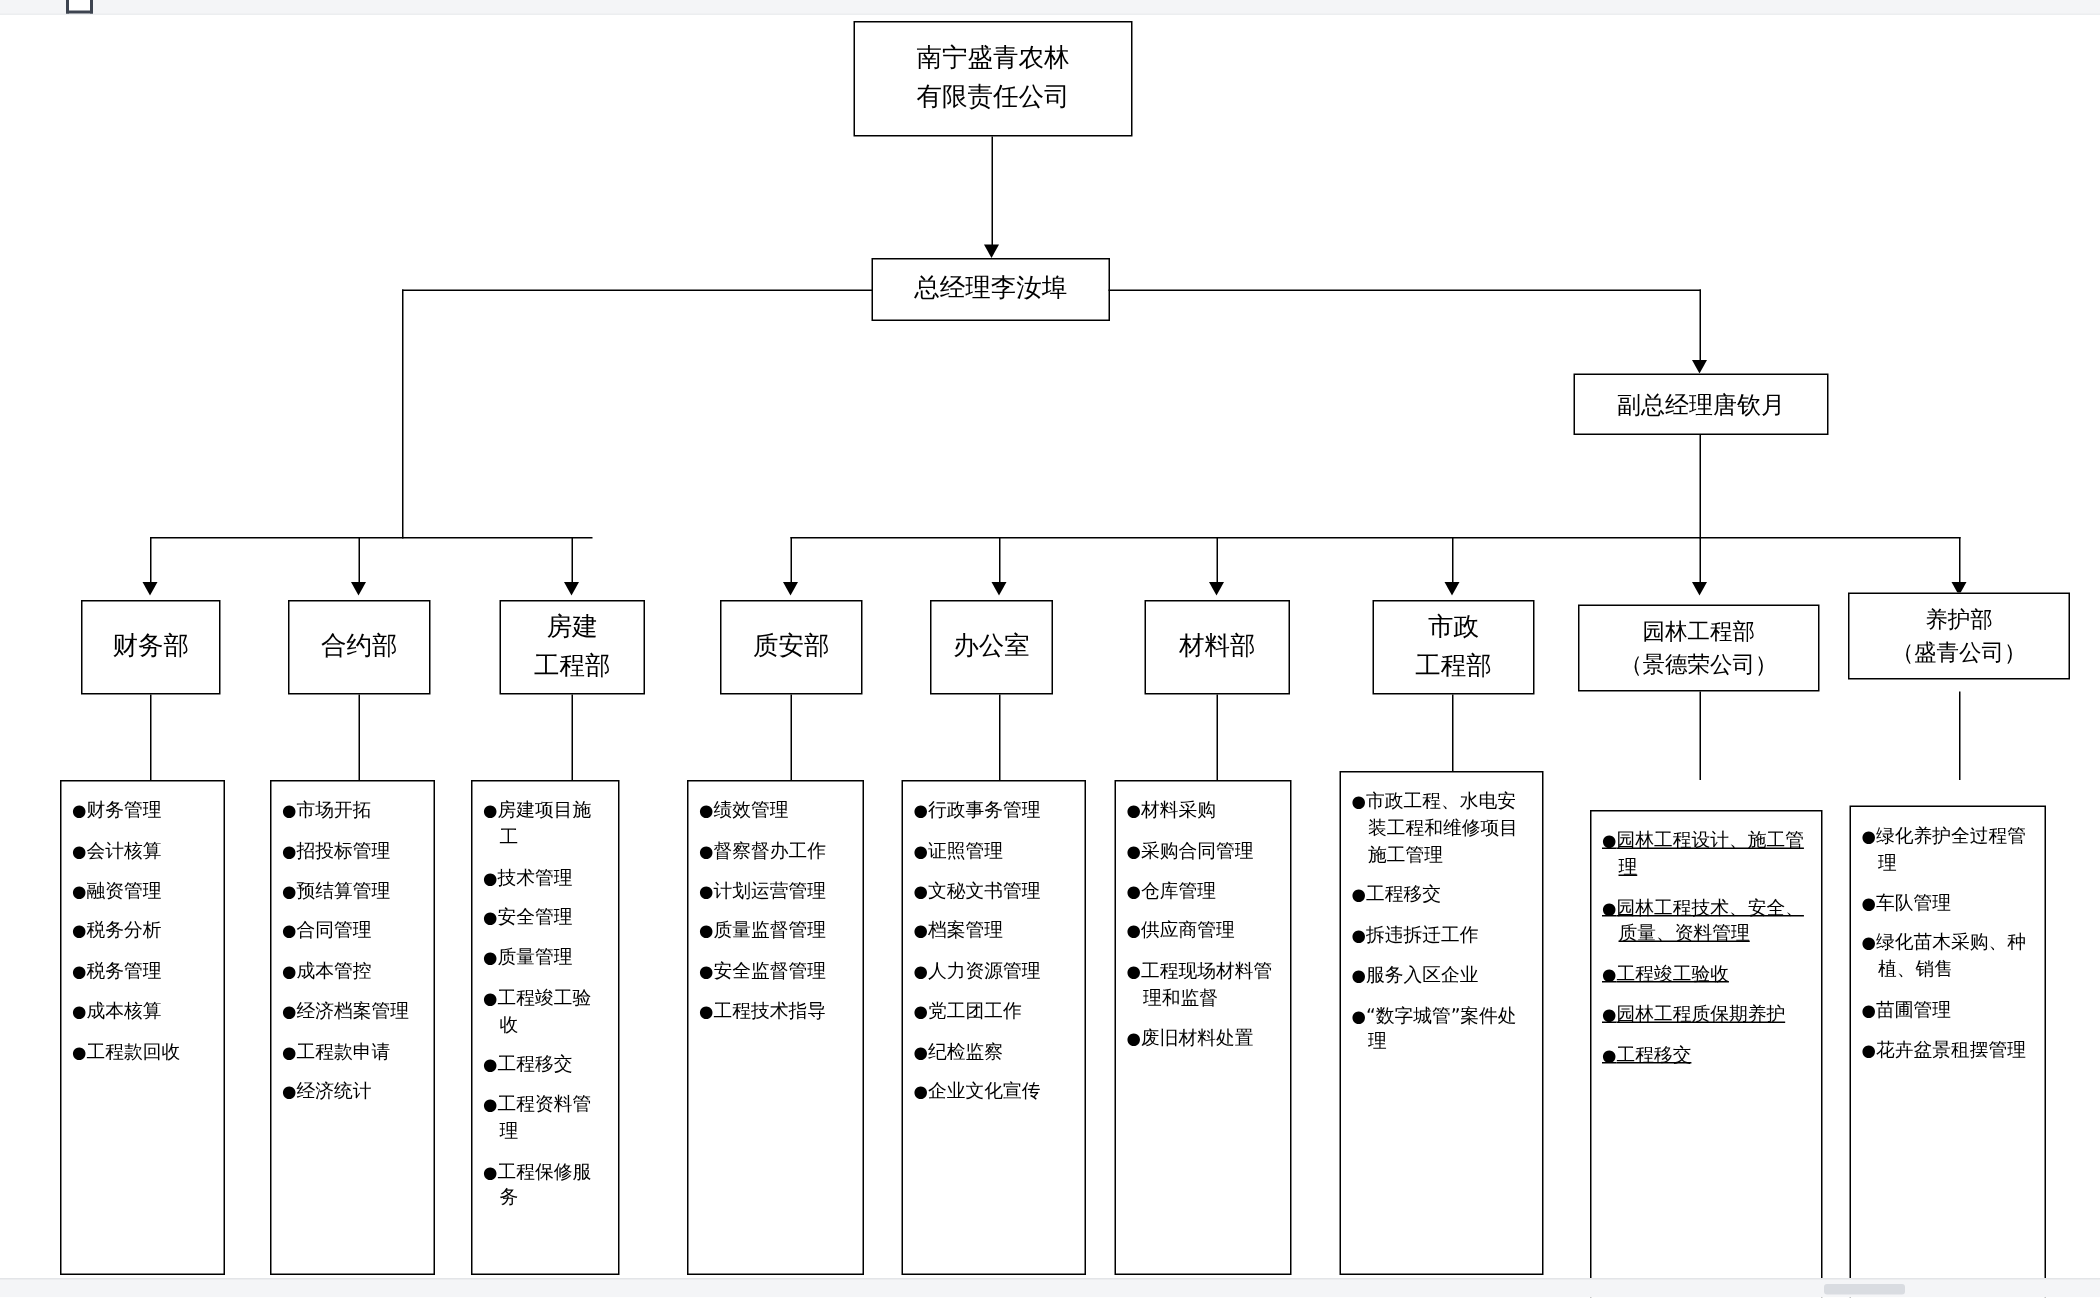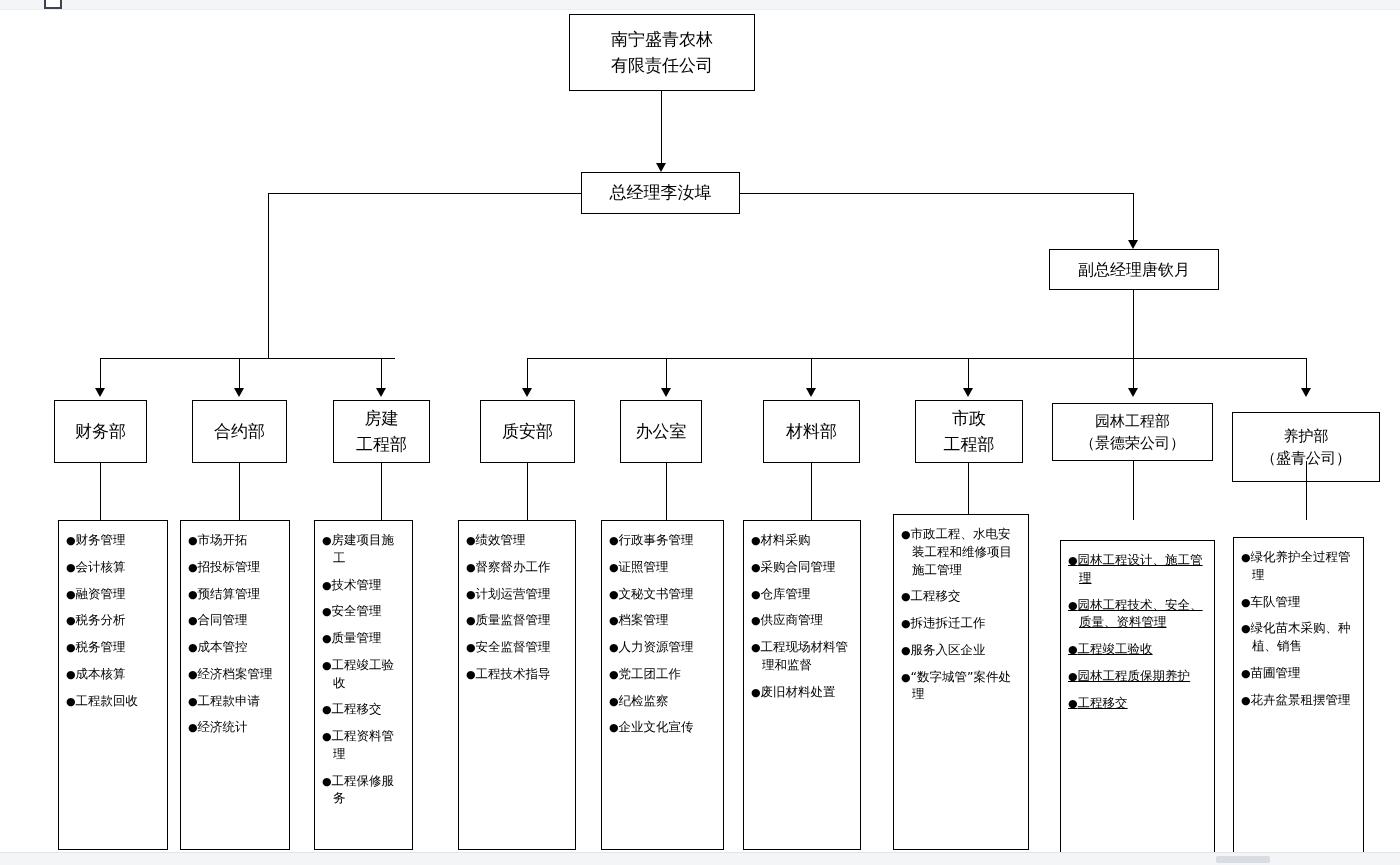--- a/index.html
+++ b/index.html
@@ -173,36 +173,36 @@
   <div class="box t-dept" style="left:915px; top:400px; width:108px; height:63px;">
     <span class="ln">市政</span>
     <span class="ln">工程部</span>
   </div>
 
   <div class="box t-dept-s" style="left:1052px; top:403px; width:161px; height:58px;">
     <span class="ln">园林工程部</span>
     <span class="ln">（景德荣公司）</span>
   </div>
 
-  <div class="box t-dept-s" style="left:1232px; top:412px; width:148px; height:70px;">
+  <div class="box t-dept-s" style="left:1232px; top:395px; width:148px; height:58px;">
     <span class="ln">养护部</span>
     <span class="ln">（盛青公司）</span>
   </div>
 
   <div class="ln-v" style="left:100px; top:463px; height:57px;"></div>
   <div class="ln-v" style="left:239px; top:463px; height:57px;"></div>
   <div class="ln-v" style="left:381px; top:463px; height:57px;"></div>
   <div class="ln-v" style="left:527px; top:463px; height:57px;"></div>
   <div class="ln-v" style="left:666px; top:463px; height:57px;"></div>
   <div class="ln-v" style="left:811px; top:463px; height:57px;"></div>
   <div class="ln-v" style="left:968px; top:463px; height:57px;"></div>
   <div class="ln-v" style="left:1133px; top:461px; height:59px;"></div>
   <div class="ln-v" style="left:1306px; top:461px; height:59px;"></div>
 
-  <div class="listbox" style="left:40px; top:520px; width:110px; height:330px;margin-left:18px;">
+  <div class="listbox" style="left:40px; top:520px; width:110px; height:330px;">
     <span class="li"><span class="bullet">●</span><span>财务管理</span></span>
     <span class="li"><span class="bullet">●</span><span>会计核算</span></span>
     <span class="li"><span class="bullet">●</span><span>融资管理</span></span>
     <span class="li"><span class="bullet">●</span><span>税务分析</span></span>
     <span class="li"><span class="bullet">●</span><span>税务管理</span></span>
     <span class="li"><span class="bullet">●</span><span>成本核算</span></span>
     <span class="li"><span class="bullet">●</span><span>工程款回收</span></span>
   </div>
 
   <div class="listbox" style="left:180px; top:520px; width:110px; height:330px;">

